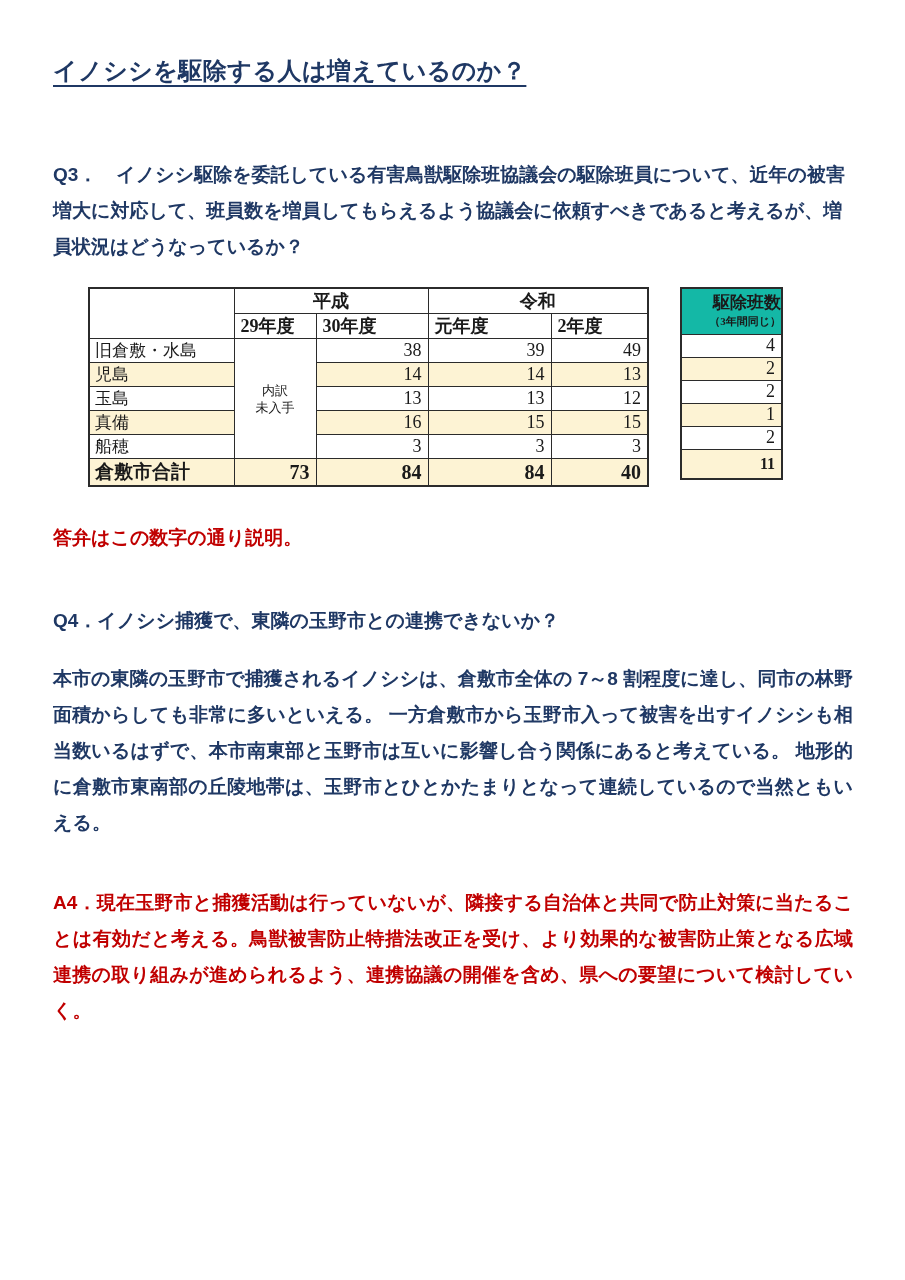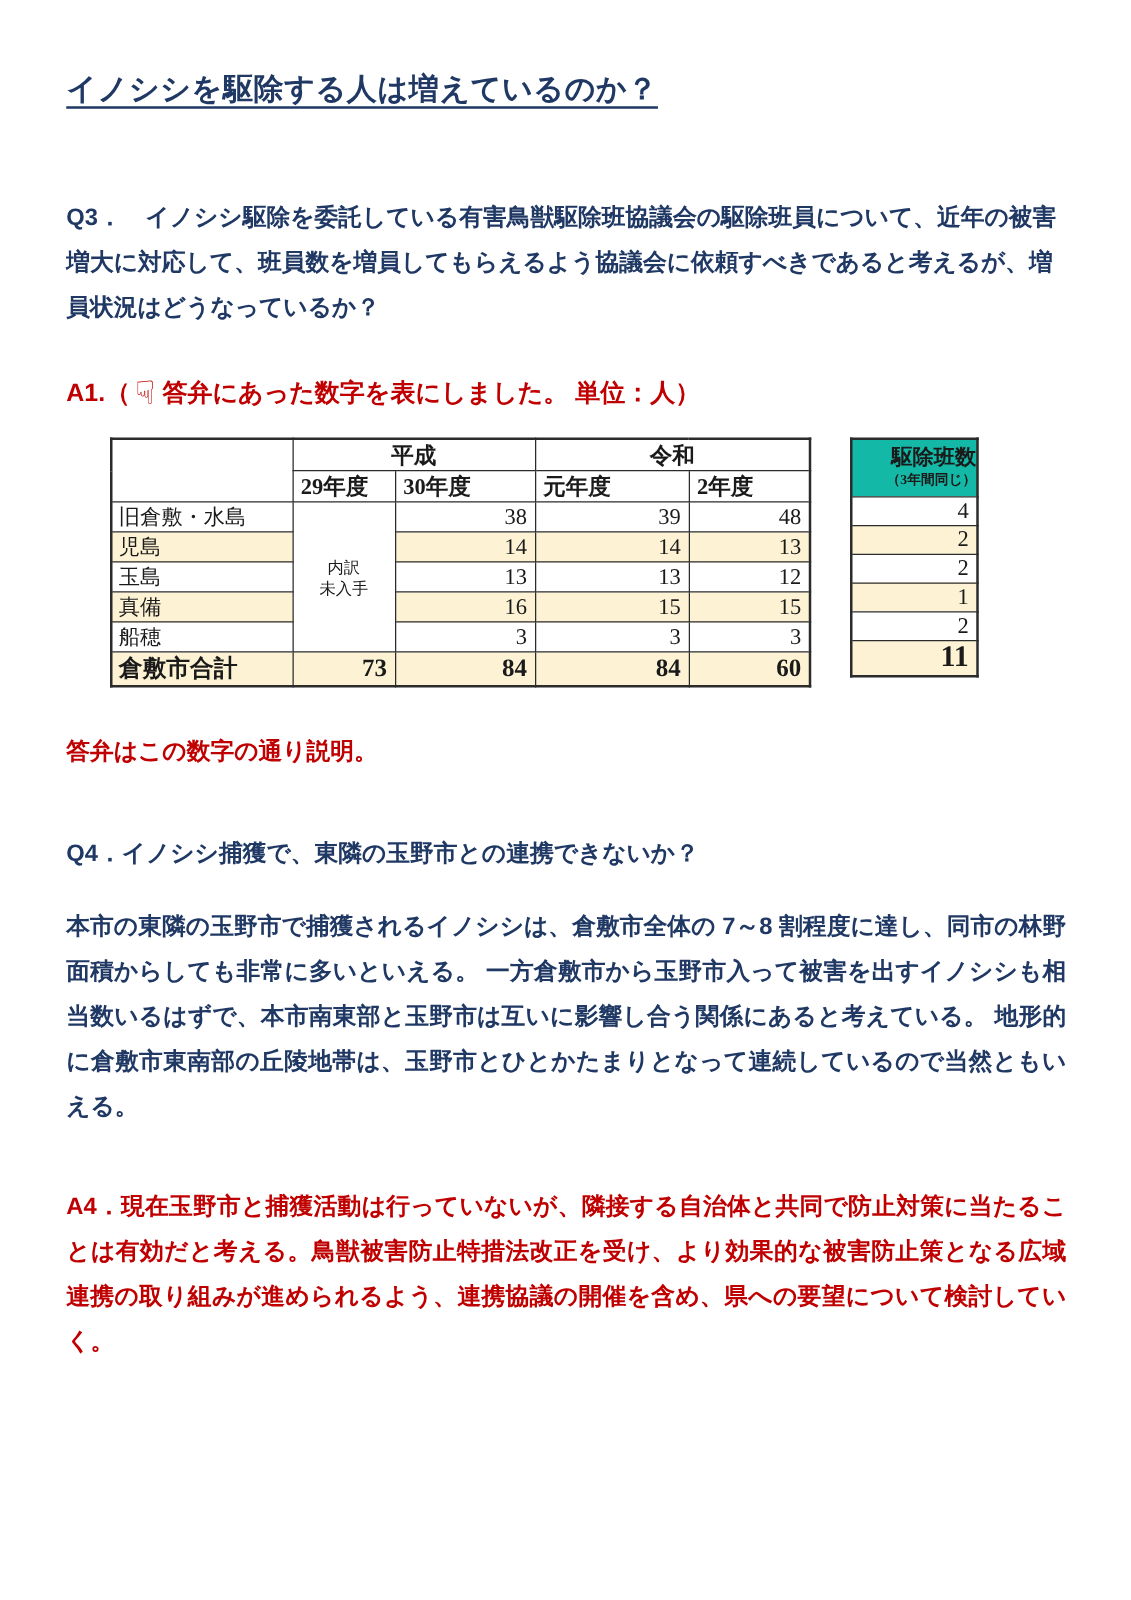--- a/index.html
+++ b/index.html
@@ -53,44 +53,39 @@
     font-size: 13px; line-height: 17px; color: #1a1a1a;
   }
   tr.cream td { background: #fdf3d4; }
   tr.total-row td { height: 20px; font-weight: 700; font-size: 20px; background: #fdf3d4; }
   .main-table tr.total-row td.lbl { font-size: 19px; }
 
   .squad-table th { height: 46px; text-align: right; vertical-align: middle; font-weight: 700; background: #14b8a6; }
   .squad-head-l1 { font-size: 17px; display: block; line-height: 20px; }
   .squad-head-l2 { font-size: 11px; display: block; line-height: 16px; font-weight: 700; }
   .squad-table td { height: 23px; font-size: 18px; text-align: right; padding-right: 6px; }
-  .squad-table tr.total-row td { height: 20px; font-size: 24px; padding-left: 17px; }
+  .squad-table tr.total-row td { height: 30px; font-size: 16px; padding-left: 17px; }
 
   p.red-note { margin-top: 38px; font-size: 19px; font-weight: 700; color: #c00000; }
 
   p.body-par {
     margin-top: 22px; font-size: 19px; line-height: 36px; font-weight: 600; color: #1f3864;
     text-align: justify;
   }
   p.a4-par { margin-top: 44px; color: #c00000; font-weight: 700; }
 </style>
 </head>
 <body>
 
 <div class="page">
 
   <h1 class="doc-title">イノシシを駆除する人は増えているのか？</h1>
 
   <p class="q-text">Q3．　イノシシ駆除を委託している有害鳥獣駆除班協議会の駆除班員について、近年の被害増大に対応して、班員数を増員してもらえるよう協議会に依頼すべきであると考えるが、増員状況はどうなっているか？</p>
 
-  <div class="a1-line">
-    <span>A1.（</span>
-    <span class="hand-icon">☟</span>
-    <span>答弁にあった数字を表にしました。 単位：人）</span>
-  </div>
 
   <div class="table-section">
 
     <div class="tables-row">
 
       <table class="main-table">
         <colgroup>
           <col style="width:145px">
             <col style="width:82px">
             <col style="width:112px">
@@ -112,21 +107,21 @@
         </thead>
         <tbody>
           <tr>
             <td class="lbl">旧倉敷・水島</td>
             <td class="note-cell" rowspan="5">
               <span>内訳</span><br>
               <span>未入手</span>
             </td>
             <td class="num">38</td>
             <td class="num">39</td>
-            <td class="num">48</td>
+            <td class="num">49</td>
           </tr>
           <tr class="cream">
             <td class="lbl">児島</td>
             <td class="num">14</td>
             <td class="num">14</td>
             <td class="num">13</td>
           </tr>
           <tr>
             <td class="lbl">玉島</td>
             <td class="num">13</td>
@@ -143,21 +138,21 @@
             <td class="lbl">船穂</td>
             <td class="num">3</td>
             <td class="num">3</td>
             <td class="num">3</td>
           </tr>
           <tr class="total-row">
             <td class="lbl">倉敷市合計</td>
             <td class="num">73</td>
             <td class="num">84</td>
             <td class="num">84</td>
-            <td class="num">60</td>
+            <td class="num">40</td>
           </tr>
         </tbody>
       </table>
 
       <table class="squad-table">
         <thead>
           <tr>
             <th>
               <span class="squad-head-l1">駆除班数</span>
               <span class="squad-head-l2">（3年間同じ）</span>

